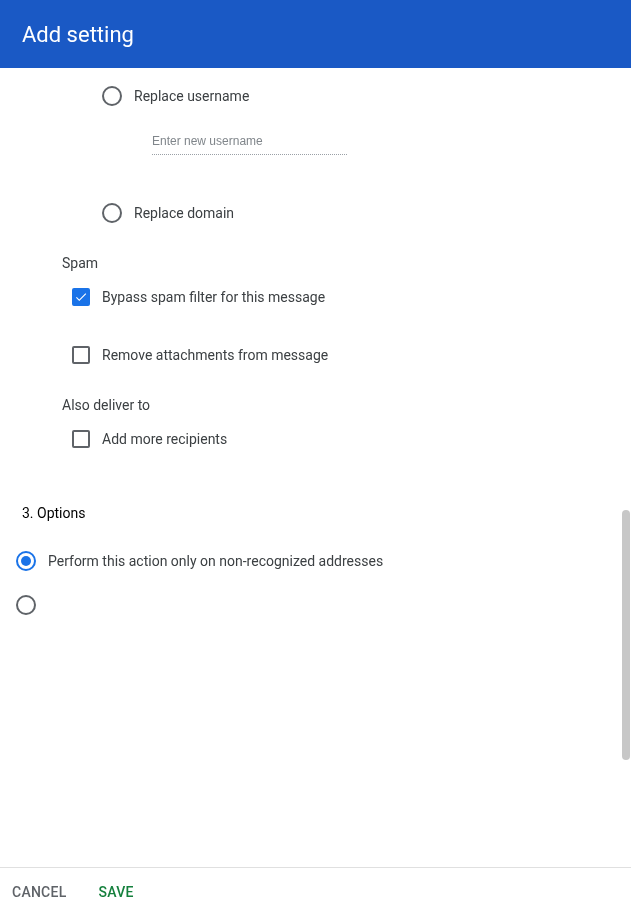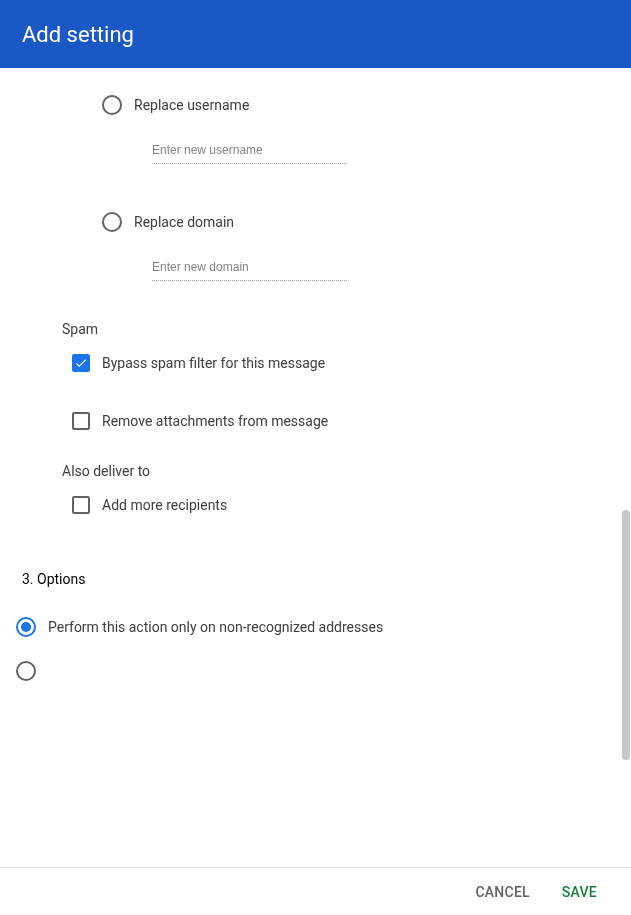--- a/index.html
+++ b/index.html
@@ -20,21 +20,20 @@
       display: flex;
       align-items: center;
       padding: 0 22px;
       font-size: 22px;
       font-weight: 400;
     }
     .content {
       padding: 10px 0 0 0;
       height: 800px;
       overflow-y: auto;
-      margin-top: 9px;
     }
     .radio-row {
       display: flex;
       align-items: center;
       padding: 0 0 0 102px;
       height: 36px;
     }
     .radio-row.level2 {
       padding-left: 16px;
     }
@@ -127,21 +126,20 @@
       margin-bottom: 22px;
     }
     .footer {
       position: absolute;
       bottom: 0;
       left: 0;
       right: 0;
       height: 48px;
       border-top: 1px solid #e0e0e0;
       display: flex;
-      justify-content: flex-end;
       align-items: center;
       padding-right: 22px;
       background: #fff;
     }
     .btn {
       background: none;
       border: none;
       font-size: 14px;
       font-weight: 500;
       letter-spacing: 0.25px;
@@ -175,23 +173,20 @@
     <span class="radio-label">Replace username</span>
   </div>
   <div class="input-row">
     <input class="input-underline" placeholder="Enter new username" style="">
   </div>
 
   <div class="radio-row">
     <div class="radio-outer"></div>
     <span class="radio-label">Replace domain</span>
   </div>
-  <div class="input-row">
-    <input class="input-underline" placeholder="Enter new domain" style="">
-  </div>
 
   <div class="section-label">Spam</div>
   <div class="check-row">
     <div class="checkbox checked">
       <svg width="14" height="14" viewBox="0 0 24 24">
           <path fill="#fff" d="M9 16.2 4.8 12l-1.4 1.4L9 19 21 7l-1.4-1.4z"></path>
         </svg>
     </div>
     <span class="check-label">Bypass spam filter for this message</span>
   </div>

